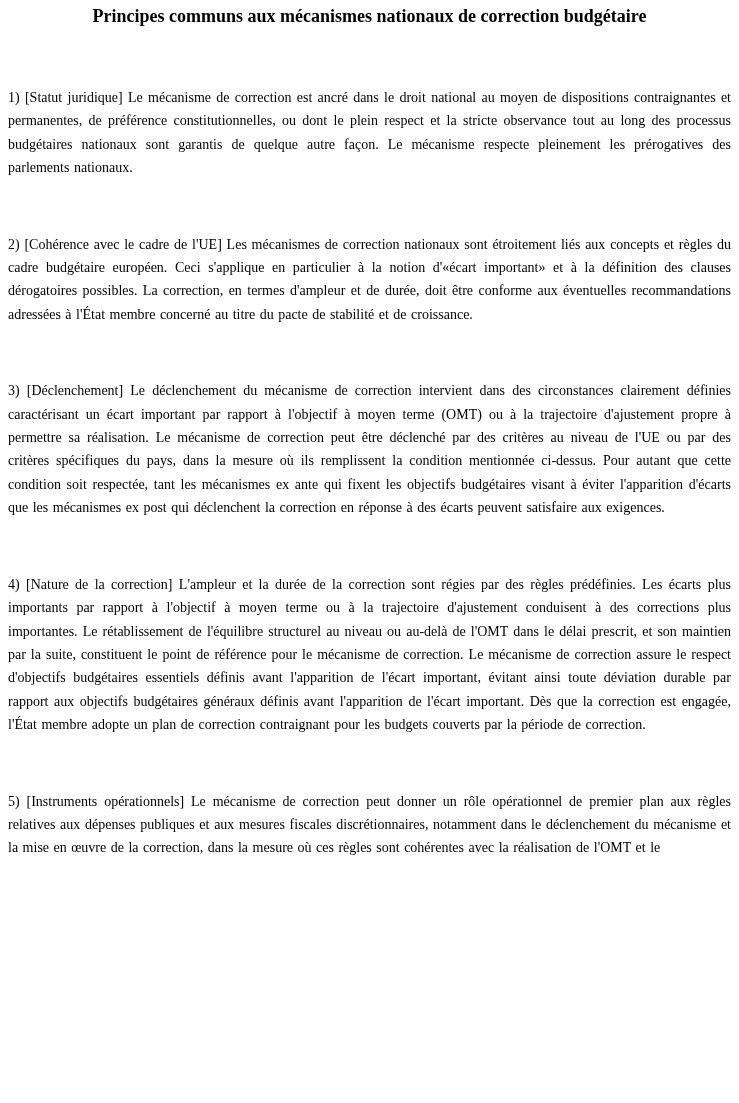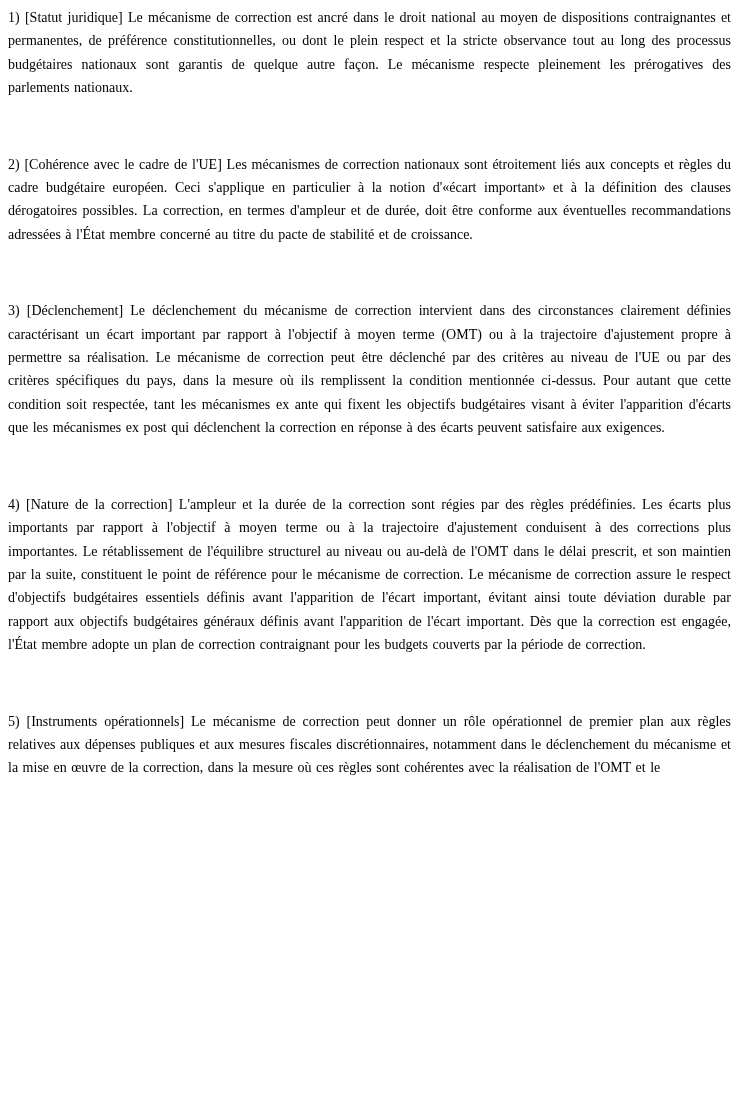--- a/index.html
+++ b/index.html
@@ -40,18 +40,19 @@
     line-height: 23.4px;
     text-align: justify;
     margin: 0 0 53px 0;
     word-spacing: 1px;
   }
 </style>
 </head>
 <body>
 
 <div class="page">
+  <h2 class="doc-subtitle">Principes communs aux mécanismes nationaux de correction budgétaire</h2>
   <p class="para">1) [Statut juridique] Le mécanisme de correction est ancré dans le droit national au moyen de dispositions contraignantes et permanentes, de préférence constitutionnelles, ou dont le plein respect et la stricte observance tout au long des processus budgétaires nationaux sont garantis de quelque autre façon. Le mécanisme respecte pleinement les prérogatives des parlements nationaux.</p>
   <p class="para">2) [Cohérence avec le cadre de l'UE] Les mécanismes de correction nationaux sont étroitement liés aux concepts et règles du cadre budgétaire européen. Ceci s'applique en particulier à la notion d'«écart important» et à la définition des clauses dérogatoires possibles. La correction, en termes d'ampleur et de durée, doit être conforme aux éventuelles recommandations adressées à l'État membre concerné au titre du pacte de stabilité et de croissance.</p>
   <p class="para">3) [Déclenchement] Le déclenchement du mécanisme de correction intervient dans des circonstances clairement définies caractérisant un écart important par rapport à l'objectif à moyen terme (OMT) ou à la trajectoire d'ajustement propre à permettre sa réalisation. Le mécanisme de correction peut être déclenché par des critères au niveau de l'UE ou par des critères spécifiques du pays, dans la mesure où ils remplissent la condition mentionnée ci-dessus. Pour autant que cette condition soit respectée, tant les mécanismes ex ante qui fixent les objectifs budgétaires visant à éviter l'apparition d'écarts que les mécanismes ex post qui déclenchent la correction en réponse à des écarts peuvent satisfaire aux exigences.</p>
   <p class="para">4) [Nature de la correction] L'ampleur et la durée de la correction sont régies par des règles prédéfinies. Les écarts plus importants par rapport à l'objectif à moyen terme ou à la trajectoire d'ajustement conduisent à des corrections plus importantes. Le rétablissement de l'équilibre structurel au niveau ou au-delà de l'OMT dans le délai prescrit, et son maintien par la suite, constituent le point de référence pour le mécanisme de correction. Le mécanisme de correction assure le respect d'objectifs budgétaires essentiels définis avant l'apparition de l'écart important, évitant ainsi toute déviation durable par rapport aux objectifs budgétaires généraux définis avant l'apparition de l'écart important. Dès que la correction est engagée, l'État membre adopte un plan de correction contraignant pour les budgets couverts par la période de correction.</p>
   <p class="para">5) [Instruments opérationnels] Le mécanisme de correction peut donner un rôle opérationnel de premier plan aux règles relatives aux dépenses publiques et aux mesures fiscales discrétionnaires, notamment dans le déclenchement du mécanisme et la mise en œuvre de la correction, dans la mesure où ces règles sont cohérentes avec la réalisation de l'OMT et le</p>
 </div>
 
 </body></html>

